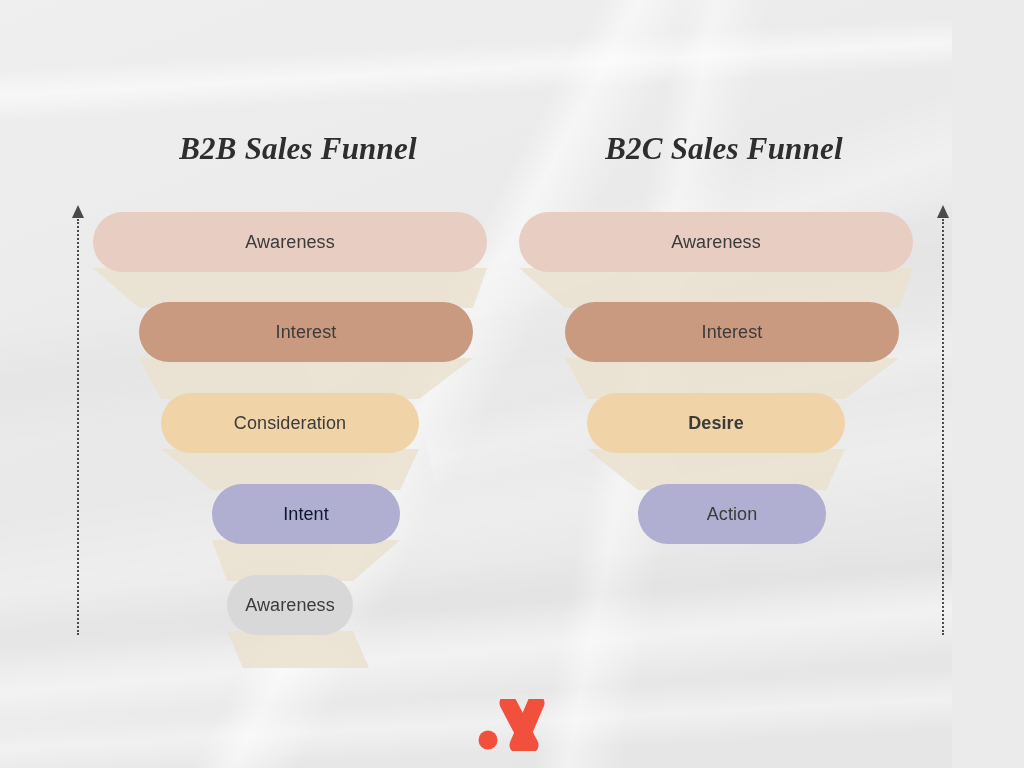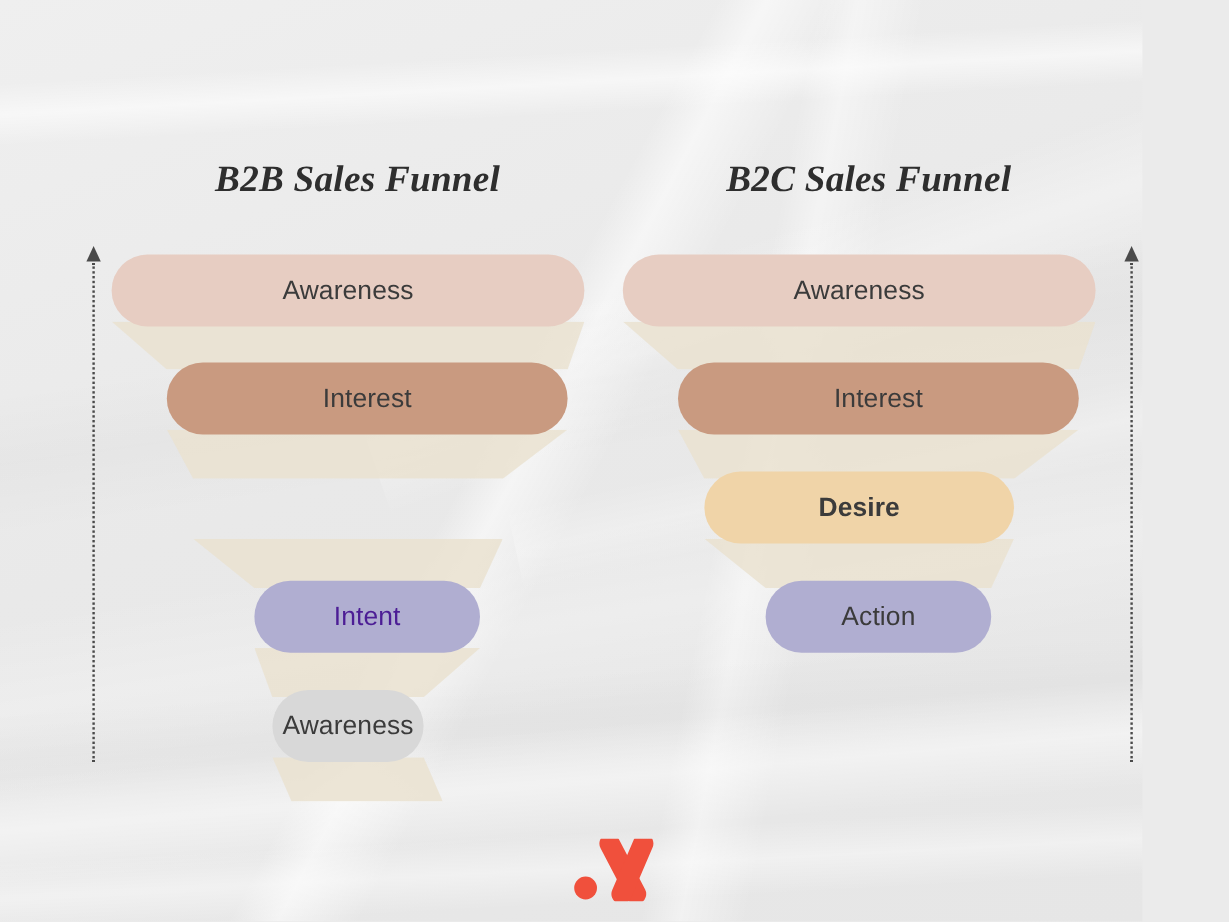--- a/index.html
+++ b/index.html
@@ -86,21 +86,21 @@
   }
 
   .stage-bar {
     position: absolute;
     box-sizing: border-box;
     display: flex;
     align-items: center;
     justify-content: center;
     border-radius: 999px;
     color: #3b3b3b;
-    font-size: 22px;
+    font-size: 18px;
     font-family: "Liberation Sans", sans-serif;
     letter-spacing: .1px;
     white-space: nowrap;
     text-align: right;
   }
 
   
   .axis-arrow {
     position: absolute;
     width: 16px;
@@ -159,21 +159,24 @@
         <div class="connector" style="left: 71px; top: 358px; width: 334px; height: 41px; background: rgb(234, 226, 208); clip-path: polygon(0% 0%, 100% 0%, 83.832% 100%, 6.587% 100%);"></div>
         <div class="connector" style="left: 93px; top: 449px; width: 258px; height: 41px; background: rgb(234, 226, 208); clip-path: polygon(0% 0%, 100% 0%, 92.636% 100%, 19.767% 100%);"></div>
         <div class="connector" style="left: 144px; top: 540px; width: 188px; height: 41px; background: rgb(234, 226, 208); clip-path: polygon(0% 0%, 100% 0%, 75% 100%, 7.979% 100%);"></div>
         <div class="connector" style="left: 159px; top: 631px; width: 142px; height: 37px; background: rgb(234, 226, 208); clip-path: polygon(0% 0%, 88.732% 0%, 100% 100%, 11.268% 100%);"></div>
         <div class="stage-bar" style="left: 25px; top: 212px; width: 394px; height: 60px; background: rgb(231, 205, 194); color: rgb(59, 59, 59);">
           <span>Awareness</span>
         </div>
         <div class="stage-bar" style="left: 71px; top: 302px; width: 334px; height: 60px; background: rgb(201, 154, 128); color: rgb(59, 59, 59);">
           <span>Interest</span>
         </div>
-        <div class="stage-bar" style="left: 144px; top: 484px; width: 188px; height: 60px; background: rgb(176, 174, 209); color: #4c1d95;">
+        <div class="stage-bar" style="left: 93px; top: 393px; width: 258px; height: 60px; background: rgb(240, 212, 168); color: rgb(59, 59, 59);">
+          <span>Consideration</span>
+        </div>
+        <div class="stage-bar" style="left: 144px; top: 484px; width: 188px; height: 60px; background: rgb(176, 174, 209); color: #0f172a;">
           <span>Intent</span>
         </div>
         <div class="stage-bar" style="left: 159px; top: 575px; width: 126px; height: 60px; background: rgb(216, 216, 216); color: rgb(59, 59, 59);">
           <span>Awareness</span>
         </div>
       </div>
   </div>
 
   <div class="funnel" id="funnel-b2c">
     <div class="funnel-title" style="color: rgb(46, 46, 46);">B2C Sales Funnel</div>

